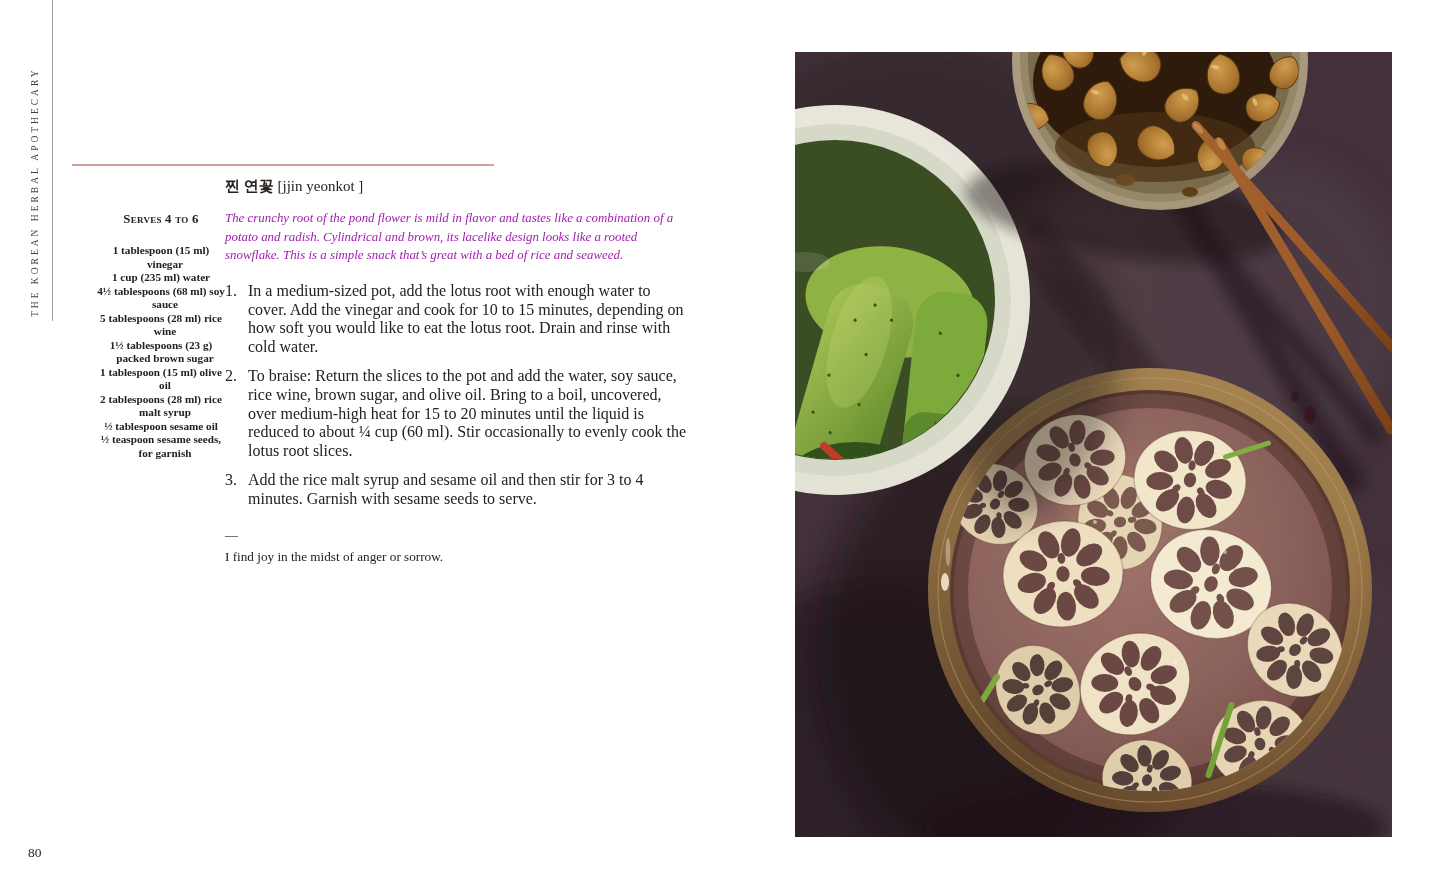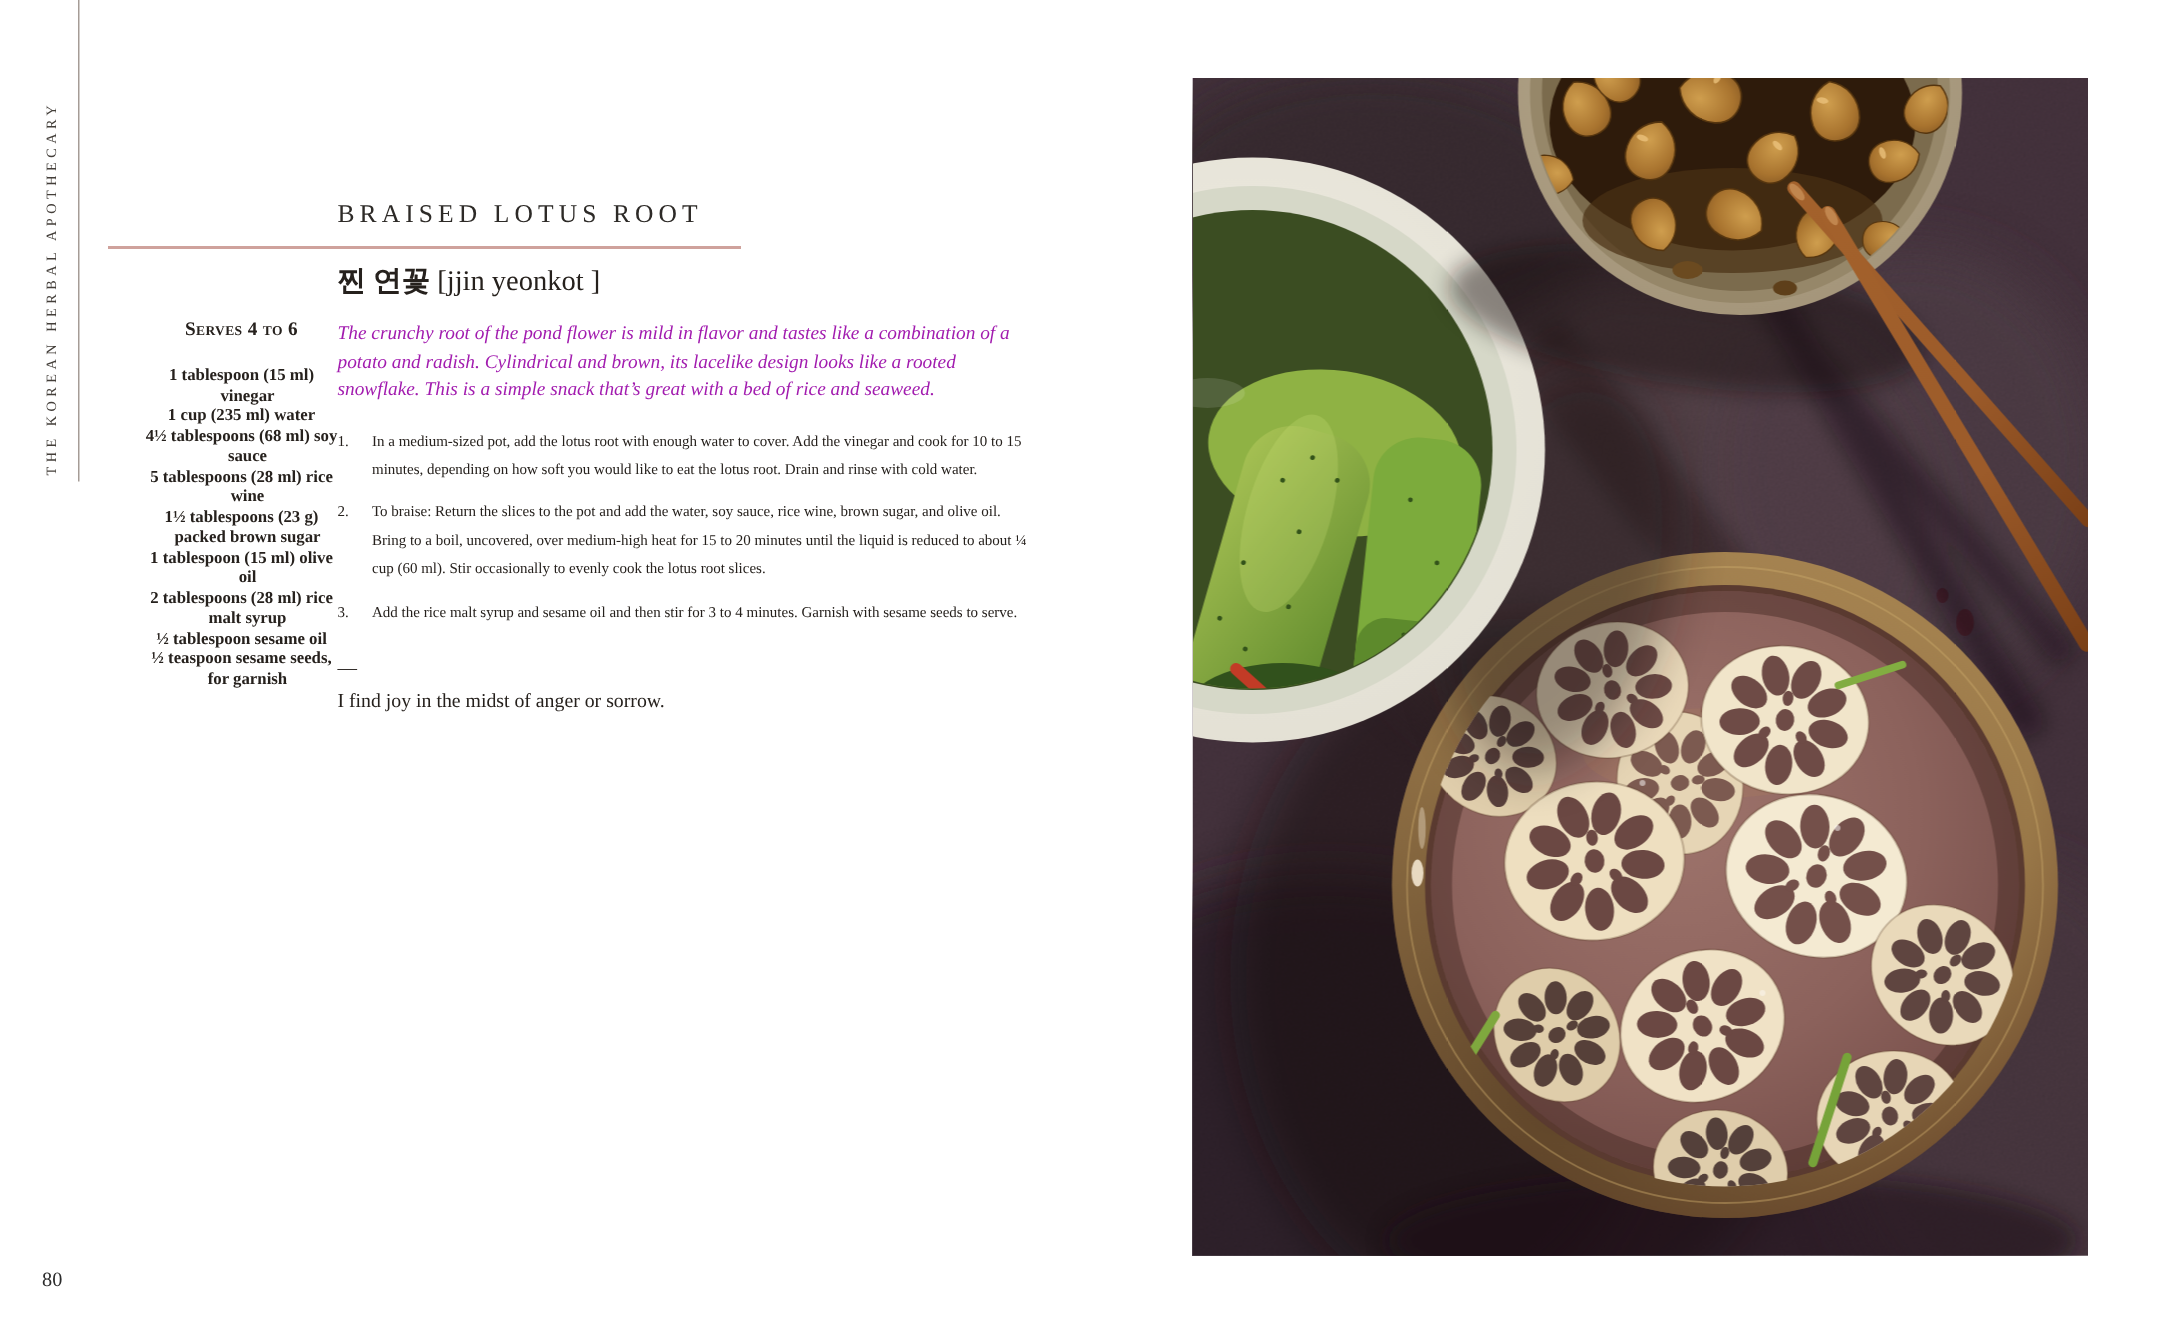--- a/index.html
+++ b/index.html
@@ -17,24 +17,24 @@
   
   .ingredients{position:absolute;left:96px;top:212px;width:130px;text-align:center;}
   .serves{font-weight:bold;font-variant:small-caps;font-size:12.8px;letter-spacing:.02em;margin:0 0 17px 0;}
   .ingredient-list{list-style:none;margin:0;padding:0;font-weight:bold;font-size:11.2px;line-height:13.5px;}
   .ingredient-list li{padding-left:8px;text-indent:-8px;margin:0;}
 
   
   .recipe-main{position:absolute;left:225px;top:133px;width:462px;}
   .recipe-title{font-size:17px;font-weight:500;letter-spacing:3.4px;margin:0;color:#2d2a27;}
   .title-rule{position:absolute;left:72px;top:164px;width:422px;height:2px;background:#cfa29c;border:0;margin:0;}
-  .korean{margin-top:21px;font-size:19px;font-weight:bold;}
+  .korean{margin-top:44px;font-size:15px;font-weight:bold;}
   .korean .roman{font-weight:normal;}
   .intro{margin:13px 0 16px 0;font-style:italic;font-size:12.9px;line-height:18.6px;color:#a21caf;}
-  .steps{list-style:none;counter-reset:step;margin:17px 0 0 0;padding:0;font-size:10px;line-height:18.8px;}
+  .steps{list-style:none;counter-reset:step;margin:17px 0 0 0;padding:0;font-size:16px;line-height:18.8px;}
   .steps li{position:relative;padding-left:23px;margin:0 0 10px 0;counter-increment:step;}
   .steps li::before{content:counter(step) ".";position:absolute;left:0;top:0;}
   .dash{margin-top:18px;font-size:13px;}
   .closing{margin:6px 0 0 0;font-size:13.2px;}
 
   .page-number{position:absolute;left:28px;top:845px;font-size:13.5px;color:#2b2b2b;}
 
   
   .photo{position:absolute;left:795px;top:52px;width:597px;height:785px;margin:0;}
   .photo svg{display:block;}
@@ -61,21 +61,20 @@
         <li>1 tablespoon (15 ml) olive oil</li>
         <li>2 tablespoons (28 ml) rice malt syrup</li>
         <li>½ tablespoon sesame oil</li>
         <li>½ teaspoon sesame seeds, for garnish</li>
       </ul>
   </aside>
 
   <hr class="title-rule">
 
   <main class="recipe-main">
-    <h1 class="recipe-title">BRAISED LOTUS ROOT</h1>
     <div class="korean">
       <span>찐 연꽃</span>
       <span class="roman">[jjin yeonkot ]</span>
     </div>
     <p class="intro">The crunchy root of the pond flower is mild in flavor and tastes like a combination of a potato and radish. Cylindrical and brown, its lacelike design looks like a rooted snowflake. This is a simple snack that’s great with a bed of rice and seaweed.</p>
     <ol class="steps">
         <li>In a medium-sized pot, add the lotus root with enough water to cover. Add the vinegar and cook for 10 to 15 minutes, depending on how soft you would like to eat the lotus root. Drain and rinse with cold water.</li>
         <li>To braise: Return the slices to the pot and add the water, soy sauce, rice wine, brown sugar, and olive oil. Bring to a boil, uncovered, over medium-high heat for 15 to 20 minutes until the liquid is reduced to about ¼ cup (60 ml). Stir occasionally to evenly cook the lotus root slices.</li>
         <li>Add the rice malt syrup and sesame oil and then stir for 3 to 4 minutes. Garnish with sesame seeds to serve.</li>
       </ol>

